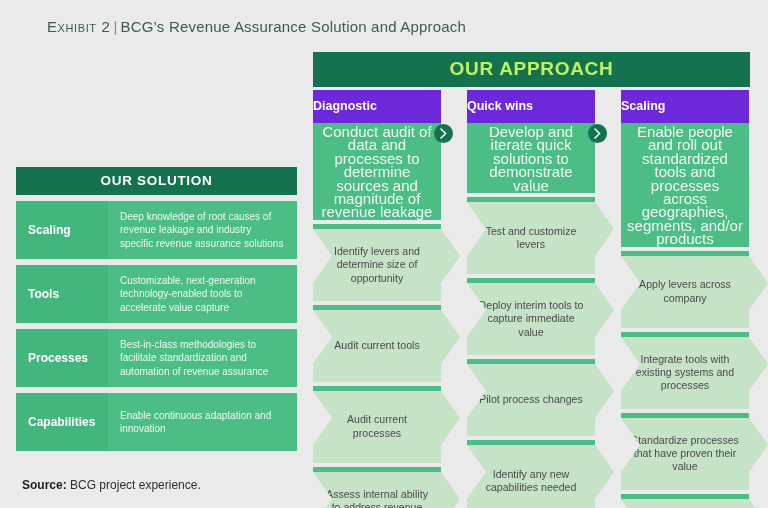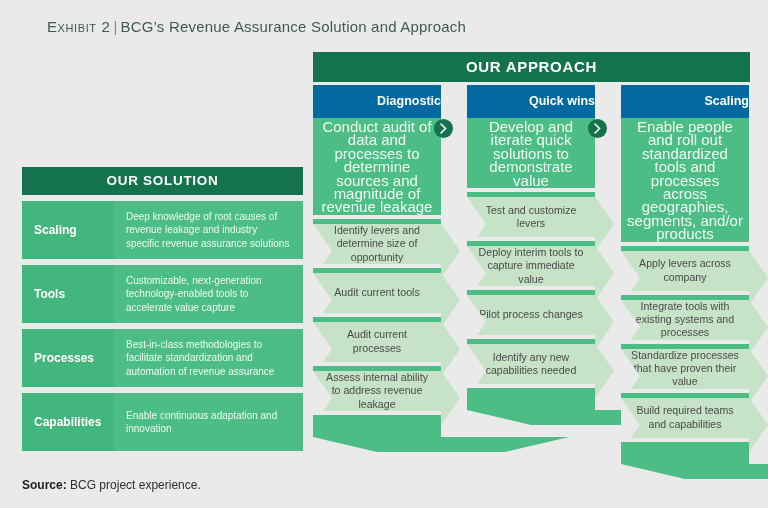--- a/index.html
+++ b/index.html
@@ -15,21 +15,21 @@
   #exhibit-title {
     position:absolute; left:22px; top:18px;
     font-size:15px; color:#3f5a53;
     letter-spacing:.2px; white-space:nowrap;margin-left:25px;
   }
   #exhibit-title .lbl { font-variant:small-caps; letter-spacing:.6px; }
   #exhibit-title .bar { color:#7e918c; padding:0 3px; }
 
   
   #solution-block {
-    position:absolute; left:22px; top:167px; width:281px;
+    position:absolute; left:16px; top:167px; width:281px;
   }
   #solution-header {
     background:#14734e; color:#ffffff;
     text-align:center; font-weight:bold; font-size:13.5px;
     letter-spacing:.7px; padding:6px 0 7px 0;
   }
   .sol-row {
     display:flex; align-items:stretch;
     margin-top:6px; height:58px;
     background:#4cbd85;
@@ -52,53 +52,53 @@
     position:absolute; left:22px; top:478px;
     font-size:12px; color:#2f2f2f;
   }
   #source-note b { color:#1d1d1d; }
 
   
   #approach-block {
     position:absolute; left:313px; top:52px; width:437px;
   }
   #approach-header {
-    width:437px; background:#14734e; color:#ffffff;
-    text-align:center; font-weight:bold; font-size:15px;
+    width:437px; background:#14734e; color:#bef264;
+    text-align:center; font-weight:bold; font-size:19px;
     letter-spacing:.7px; padding:6px 0 7px 0;
     box-sizing:border-box;
   }
 
   #approach-cols {
     position:relative; margin-top:3px;
     display:flex;
   }
   .appr-col {
     width:128px; flex:0 0 128px; position:relative;
   }
   .appr-col + .appr-col { margin-left:26px; }
 
   .col-head {
-    background:#0369a1; color:#ffffff;
-    text-align:right; font-weight:bold; font-size:12.5px;
+    background:#6d28d9; color:#ffffff;
+    text-align:left; font-weight:bold; font-size:12.5px;
     padding:9px 0 10px 0;
   }
   .col-sub {
     background:#4cbd85; color:#f0fbf5;
     text-align:center; font-size:15px; line-height:13.4px;
     padding:2px 6px 1px 6px;
   }
 
   
   .band { position:relative; margin-top:4px; }
   .band .rule {
     height:5px; background:#4cbd85;
   }
   .chev {
-    position:relative; height:40px;
+    position:relative; height:72px;
     background:#c6e2c7;
     color:#4a4a4a; font-size:10.6px; line-height:13.4px;
     display:flex; align-items:center; justify-content:center;
     text-align:center; padding:0 9px; box-sizing:border-box;
   }
   
   .chev::after {
     content:""; position:absolute; left:100%; top:0;
     width:0; height:0;
     border-top:27px solid transparent;

